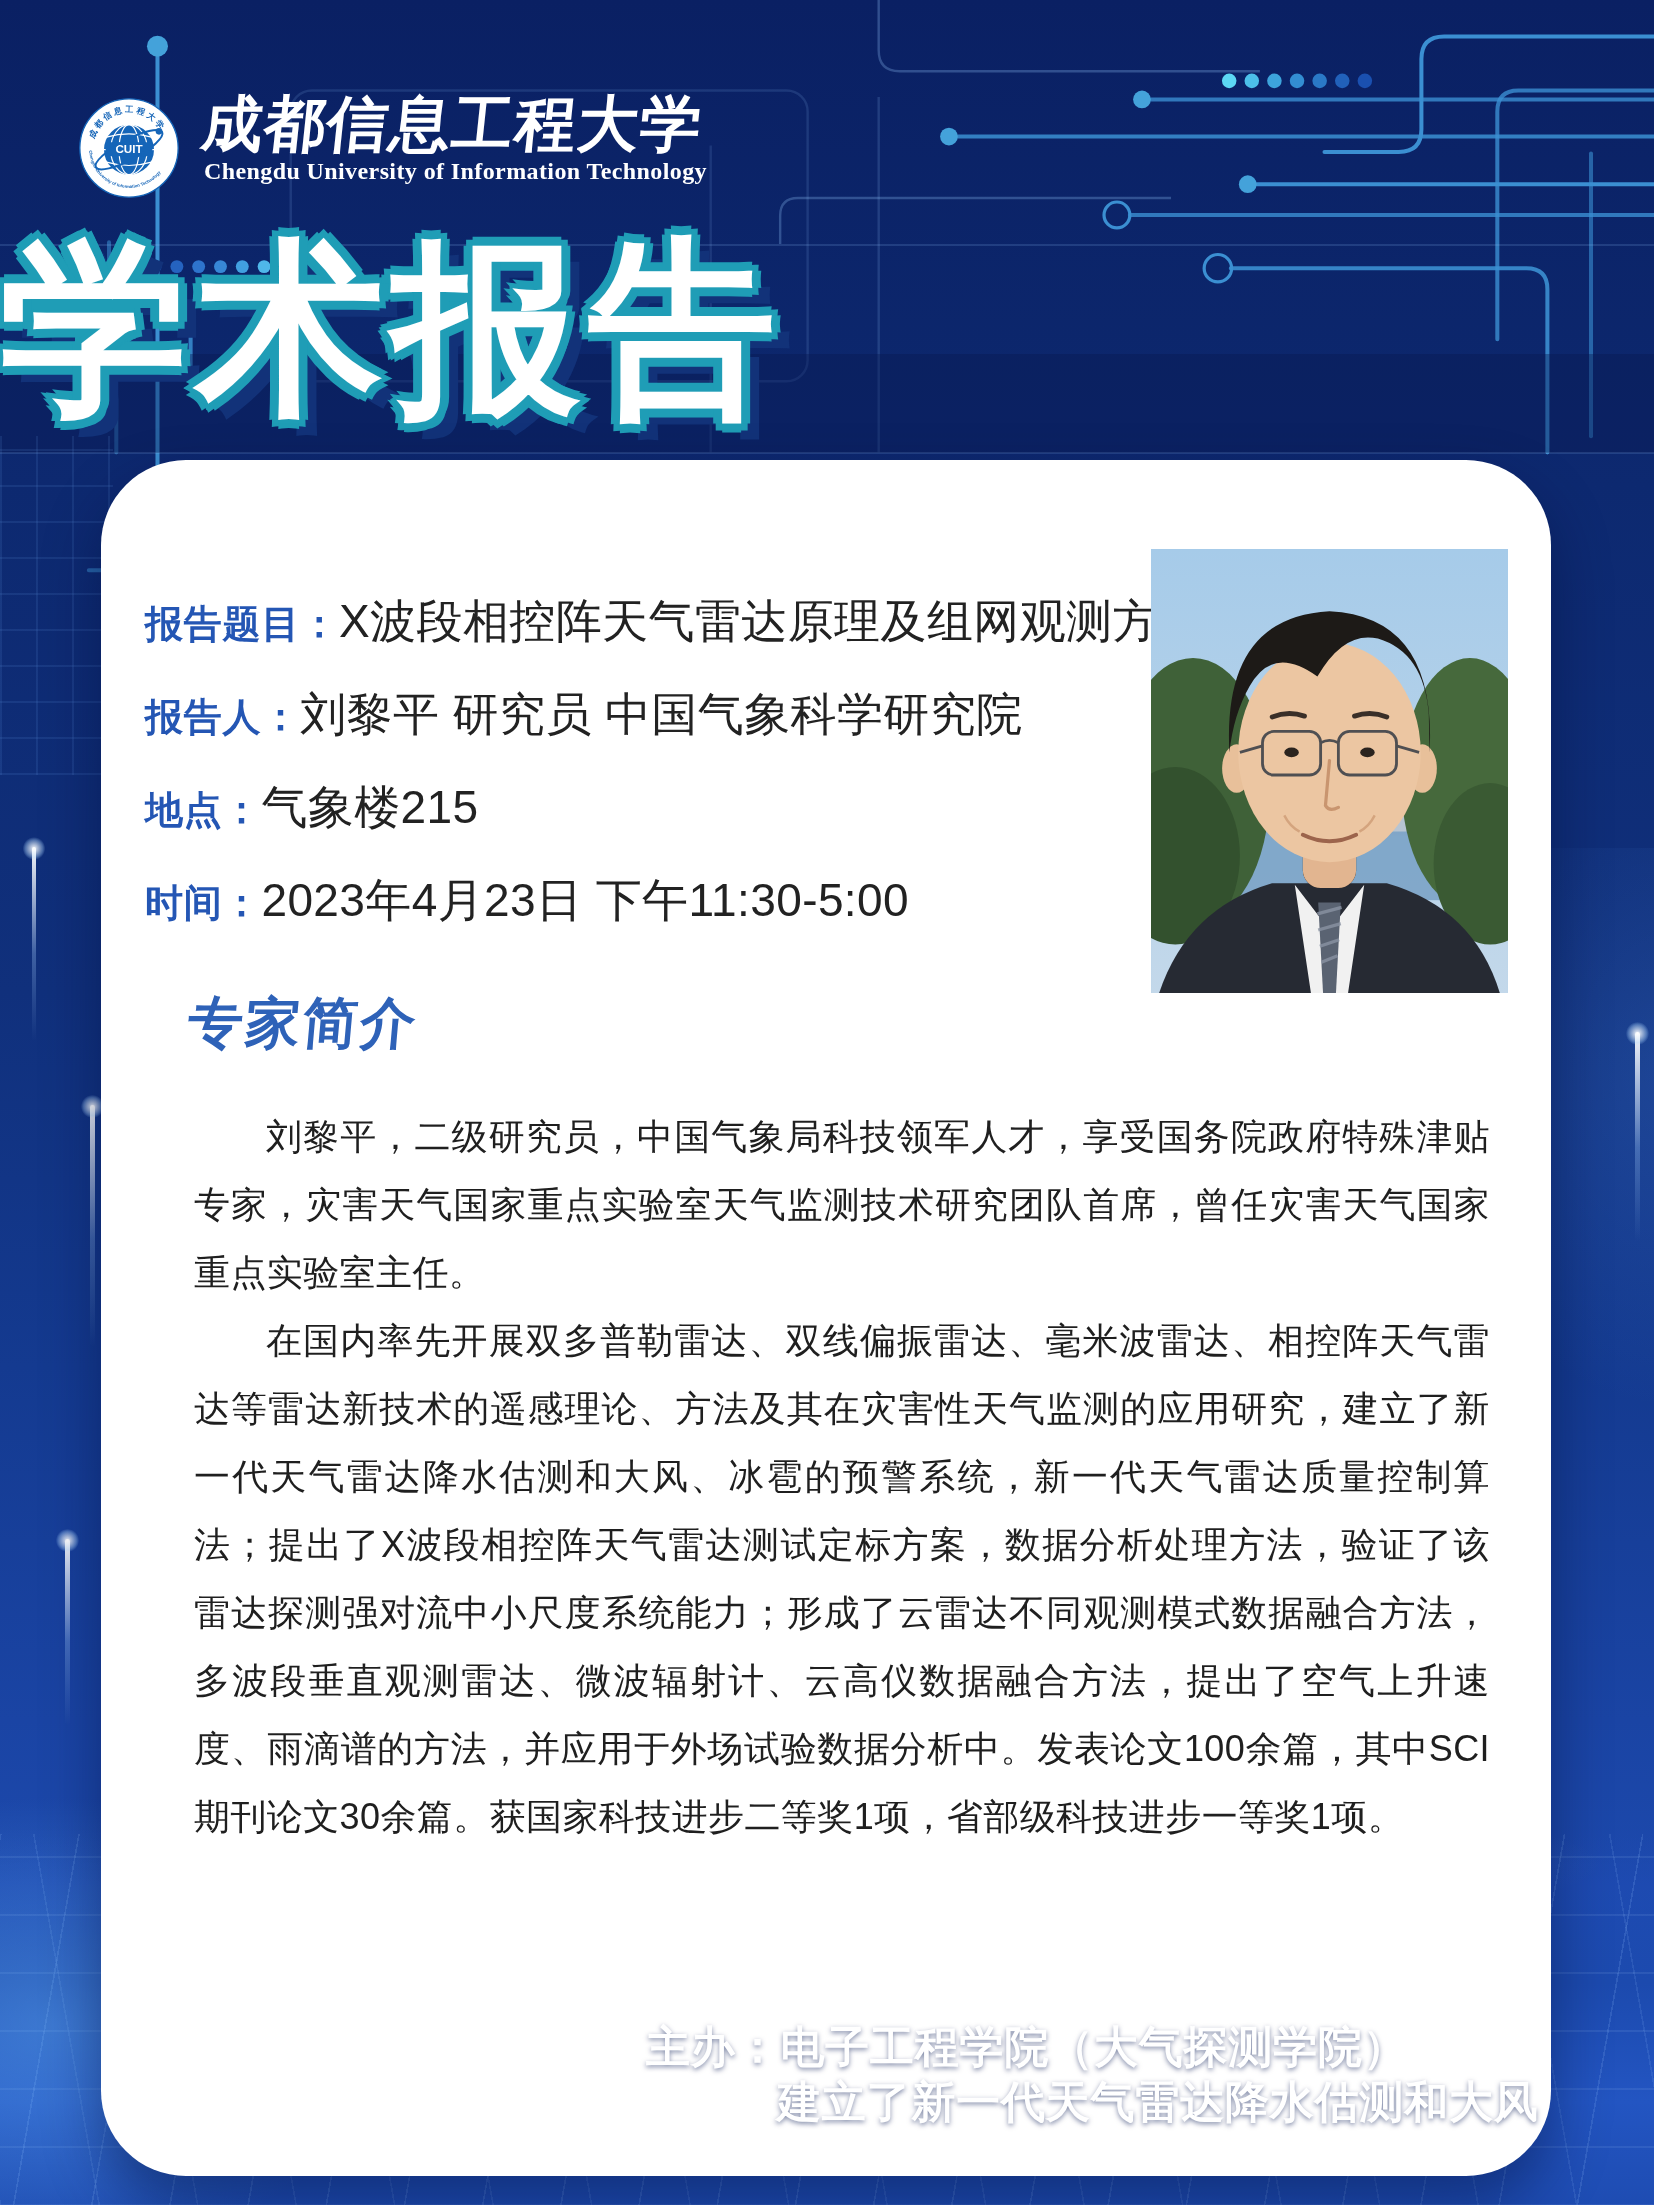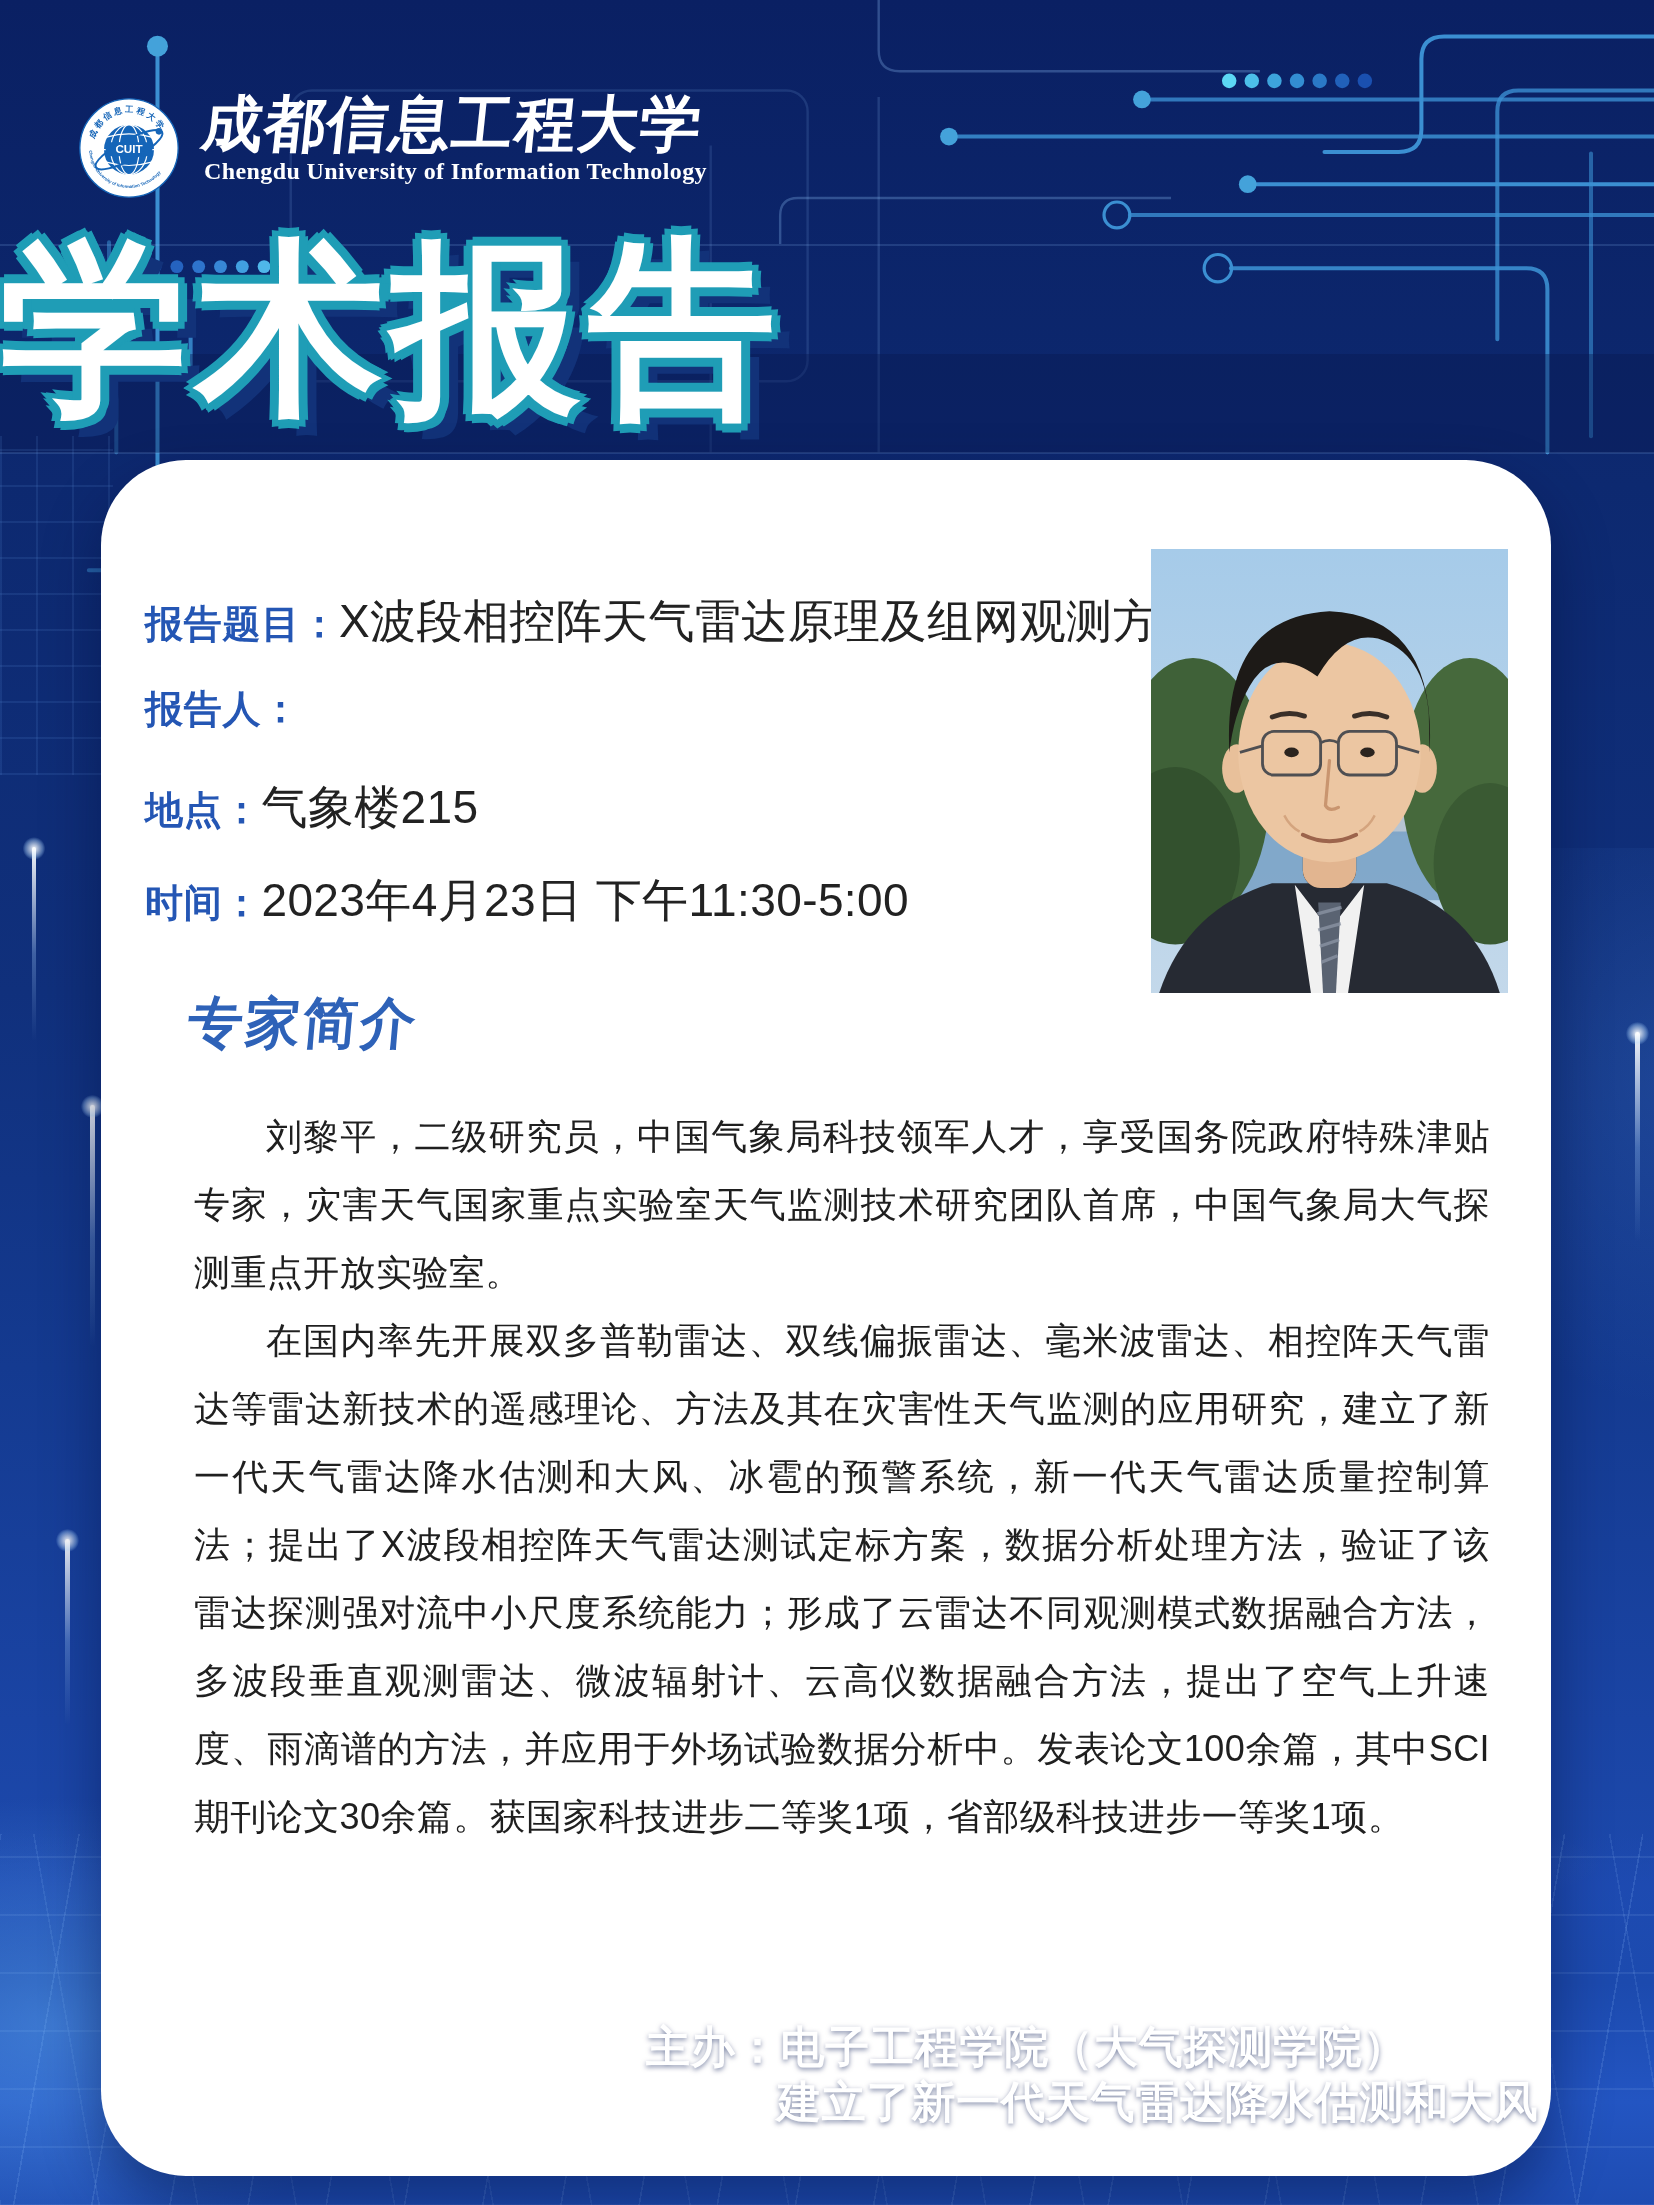--- a/index.html
+++ b/index.html
@@ -182,20 +182,21 @@
   <h1 class="banner-title">学术报告</h1>
 
   <section class="card">
     <div class="info-rows">
       <div class="info-row">
         <span class="info-label">报告题目：</span>
         <span class="info-value">X波段相控阵天气雷达原理及组网观测方法</span>
       </div>
       <div class="info-row">
         <span class="info-label">报告人：</span>
+        <span class="info-value">刘黎平 研究员  中国气象科学研究院</span>
       </div>
       <div class="info-row">
         <span class="info-label">地点：</span>
         <span class="info-value">气象楼215</span>
       </div>
       <div class="info-row">
         <span class="info-label">时间：</span>
         <span class="info-value">2023年4月23日 下午11:30-5:00</span>
       </div>
     </div>
@@ -246,21 +247,21 @@
         <path d="M221,262 L216,318 Q221,326 232,320" stroke="#c9956f" stroke-width="4" fill="none" stroke-linecap="round"></path>
         <path d="M188,354 Q221,370 254,354" stroke="#9c644c" stroke-width="5" fill="none" stroke-linecap="round"></path>
         <path d="M165,330 Q172,344 184,350" stroke="#d4a47e" stroke-width="3" fill="none"></path>
         <path d="M277,330 Q270,344 258,350" stroke="#d4a47e" stroke-width="3" fill="none"></path>
       </svg>
     </div>
 
     <h2 class="section-title">专家简介</h2>
 
     <div class="bio">
-      <p>刘黎平，二级研究员，中国气象局科技领军人才，享受国务院政府特殊津贴专家，灾害天气国家重点实验室天气监测技术研究团队首席，中国气象局大气探测重点开放实验室。</p>
+      <p>刘黎平，二级研究员，中国气象局科技领军人才，享受国务院政府特殊津贴专家，灾害天气国家重点实验室天气监测技术研究团队首席，曾任灾害天气国家重点实验室主任。</p>
       <p>在国内率先开展双多普勒雷达、双线偏振雷达、毫米波雷达、相控阵天气雷达等雷达新技术的遥感理论、方法及其在灾害性天气监测的应用研究，建立了新一代天气雷达降水估测和大风、冰雹的预警系统，新一代天气雷达质量控制算法；提出了X波段相控阵天气雷达测试定标方案，数据分析处理方法，验证了该雷达探测强对流中小尺度系统能力；形成了云雷达不同观测模式数据融合方法，多波段垂直观测雷达、微波辐射计、云高仪数据融合方法，提出了空气上升速度、雨滴谱的方法，并应用于外场试验数据分析中。发表论文100余篇，其中SCI期刊论文30余篇。获国家科技进步二等奖1项，省部级科技进步一等奖1项。</p>
     </div>
   </section>
 
   <div class="host host-line1">主办：电子工程学院（大气探测学院）</div>
   <div class="host host-line2">建立了新一代天气雷达降水估测和大风</div>
 
 </div>
 
 

